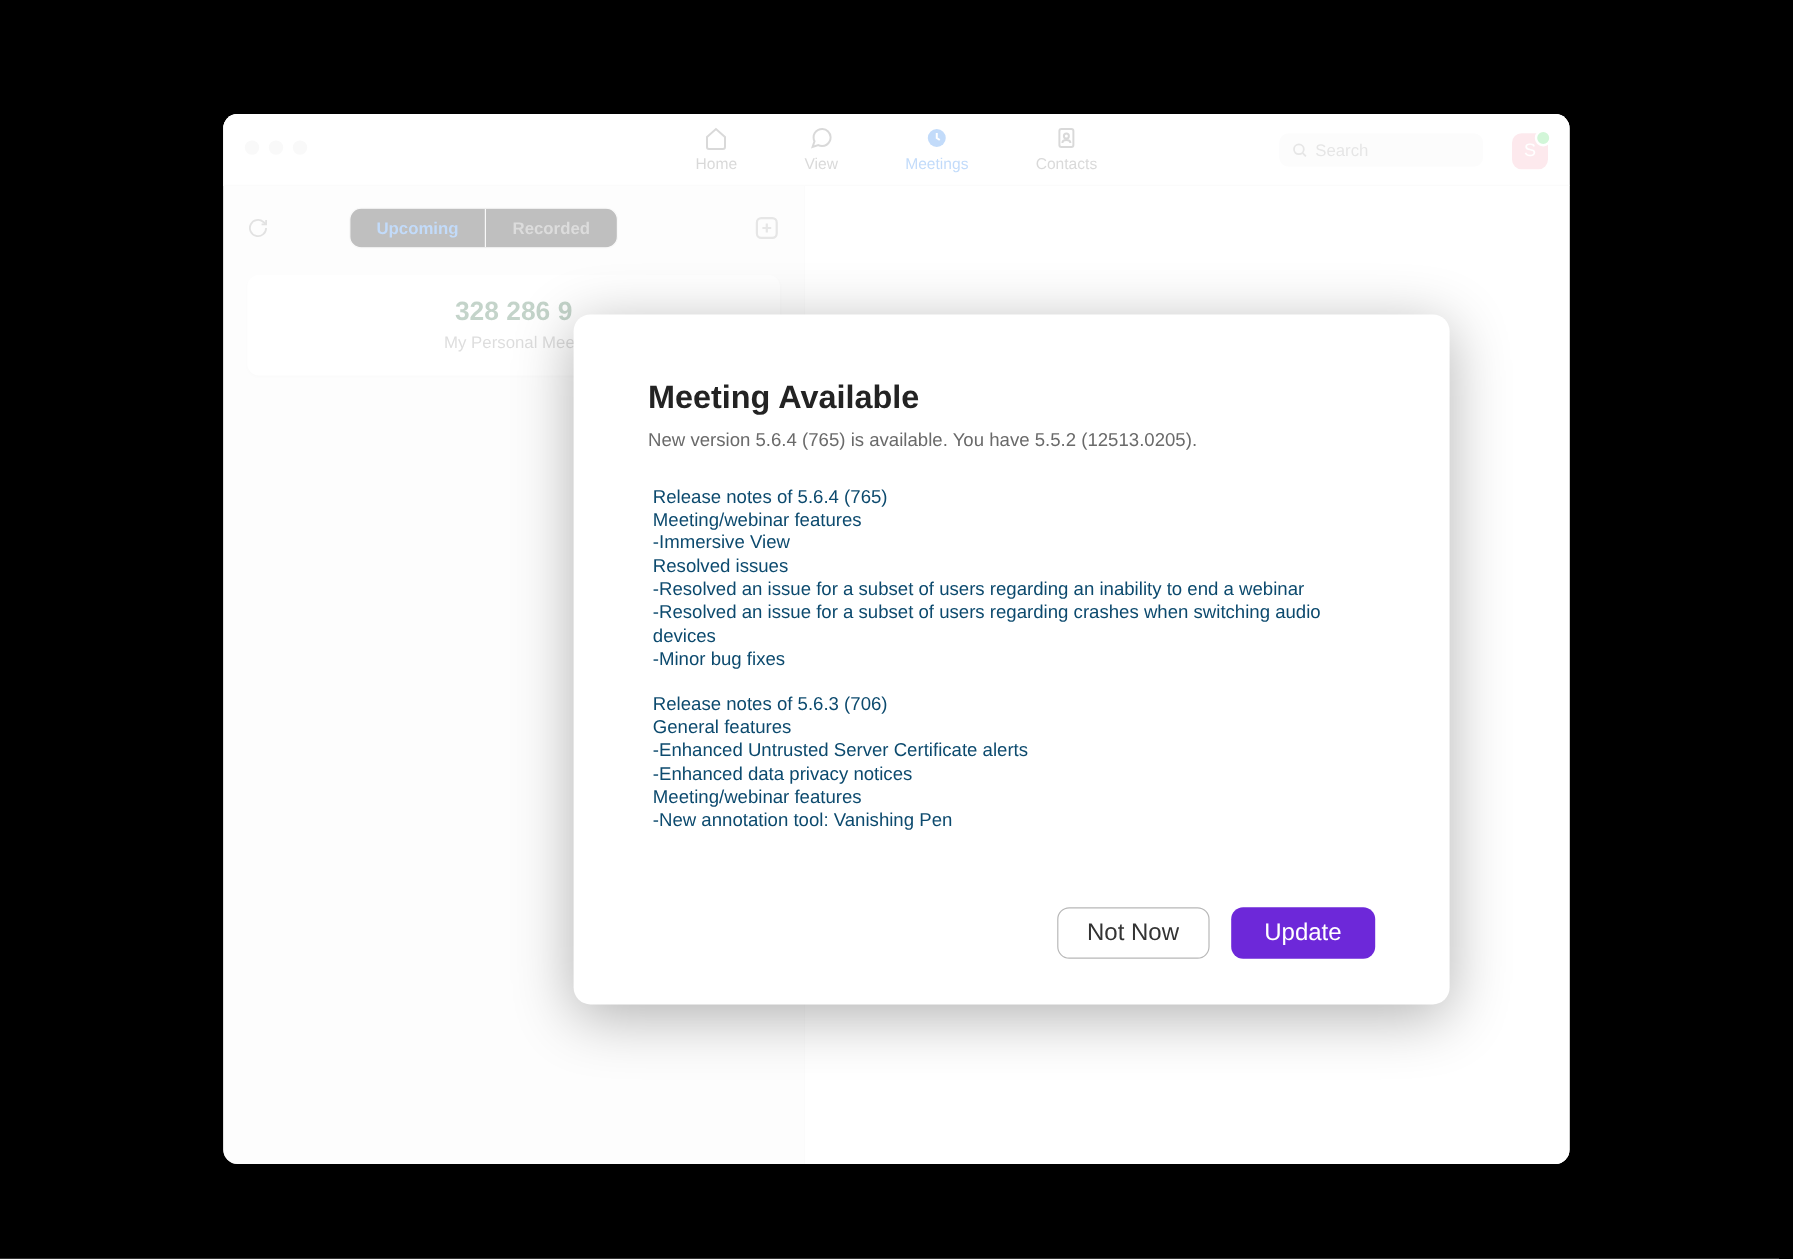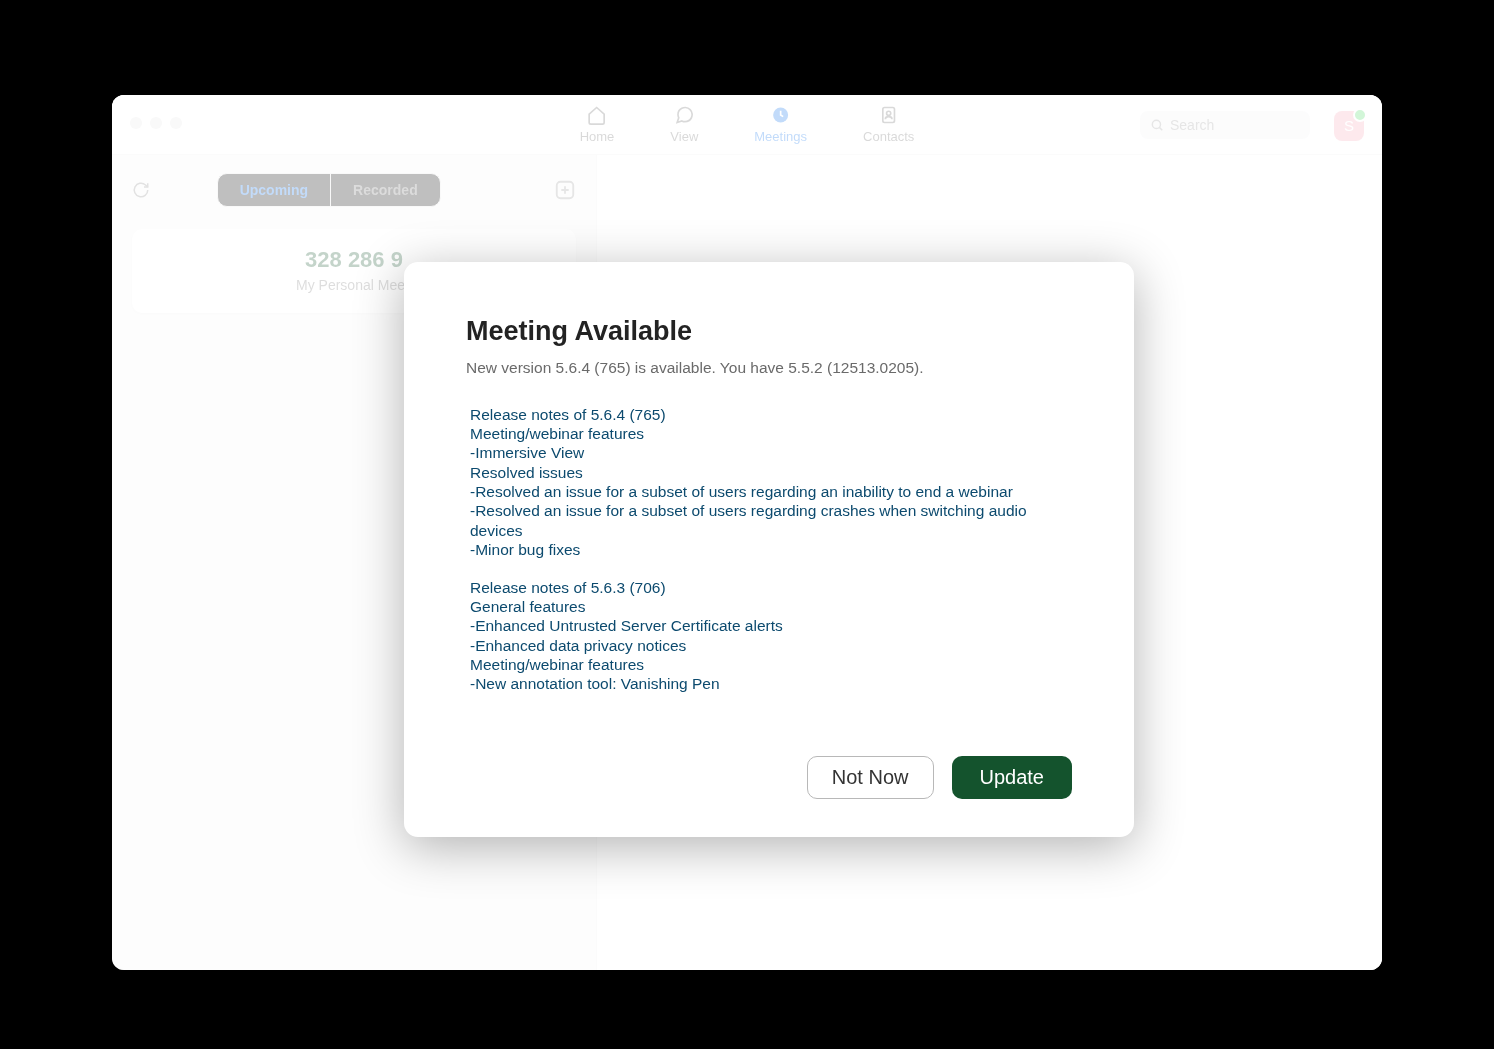--- a/index.html
+++ b/index.html
@@ -13,21 +13,21 @@
       background: #000;
       width: 1494px;
       height: 1049px;
       display: flex;
       justify-content: center;
       align-items: center;
       overflow: hidden;
     }
 
     .app-window {
-      width: 1270px;
+      width: 1122px;
       height: 875px;
       background: #f7f7f7;
       border-radius: 12px;
       position: relative;
       overflow: hidden;
       margin-top: 15px;
     }
 
     
     .title-bar {
@@ -324,21 +324,21 @@
       border: none;
     }
 
     .btn-secondary {
       background: #fff;
       border: 1px solid #b8b8b8;
       color: #333;
     }
 
     .btn-primary {
-      background: #14532d;
+      background: #6d28d9;
       color: #fff;
       padding: 9px 28px;
     }
   </style>
 </head>
 <body>
 
 <div class="app-window">
   <div class="dim-overlay"></div>
 

